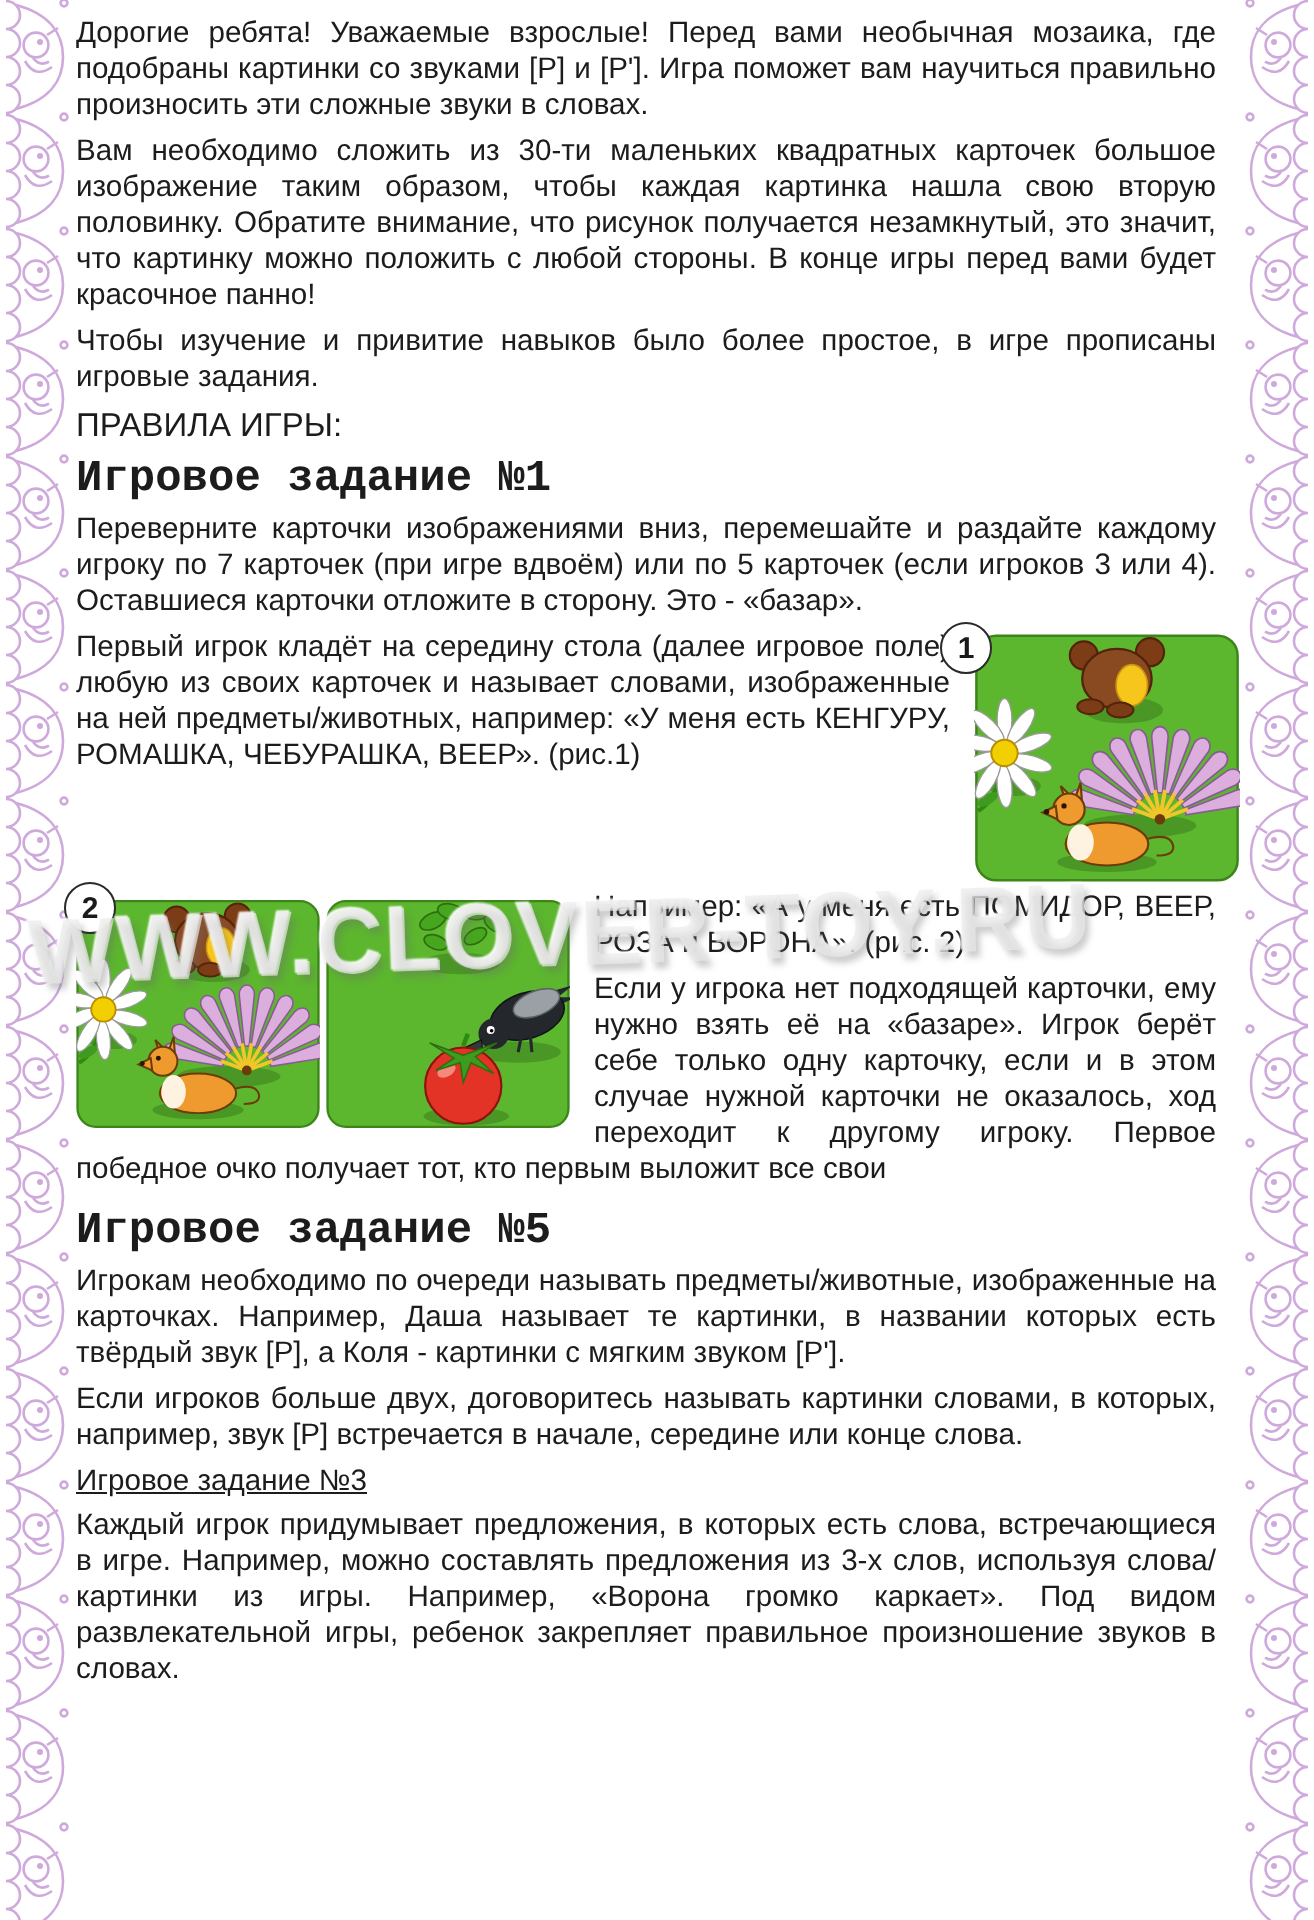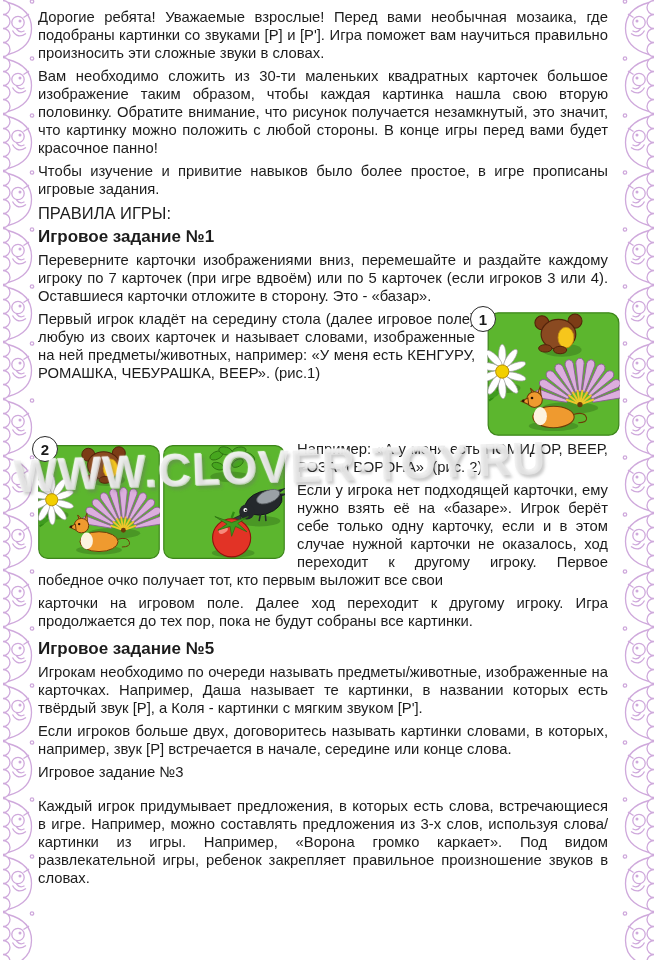--- a/index.html
+++ b/index.html
@@ -11,22 +11,22 @@
   }
   .page{
     position:relative;width:657px;height:960px;overflow:hidden;
     padding:8px 37px 0 38px;box-sizing:border-box;
   }
   .lace{position:absolute;top:0;height:960px;width:37px;z-index:1;pointer-events:none;}
   .lace.left{left:0;}
   .lace.right{right:0;}
   p{margin:0 12px 5px 0;font-size:14.8px;line-height:18px;text-align:justify;}
   .h-big{font-size:16.5px;font-weight:normal;margin:6px 0 3px 0;}
-  .h-task{font-size:17px;font-weight:bold;margin:4px 0 4px 0;}
-  .h-plain{font-size:14.8px;margin:0 0 16px 0;}
+  .h-task{font-size:22px;font-weight:bold;margin:4px 0 4px 0;font-family:Liberation Mono, monospace;}
+  .h-plain{font-size:14.8px;margin:0 0 4px 0;text-decoration:underline;}
   .sec{overflow:visible;}
   .fig{position:relative;z-index:2;}
   .fig1{float:right;width:133px;margin:2px 0 4px 12px;}
   .fig2{float:left;width:247px;margin:4px 12px 2px 0;display:flex;gap:3px;}
   .fig svg{display:block;}
   .fig-label{
     position:absolute;width:24px;height:24px;border-radius:50%;
     background:#fff;border:1.7px solid #2a2a2a;z-index:3;
     font-size:15px;font-weight:bold;color:#1a1a1a;
     display:flex;align-items:center;justify-content:center;line-height:1;
@@ -244,21 +244,20 @@
       <div class="fig-label">2</div>
       <svg viewBox="0 0 160 150" width="122" height="116" xmlns="http://www.w3.org/2000/svg">
         <use href="#cardA"></use>
       </svg>
       <svg viewBox="0 0 160 150" width="122" height="116" xmlns="http://www.w3.org/2000/svg">
         <use href="#cardB"></use>
       </svg>
     </div>
     <p>Например: «А у меня есть ПОМИДОР, ВЕЕР, РОЗА и ВОРОНА». (рис. 2)</p>
     <p>Если у игрока нет подходящей карточки, ему нужно взять её на «базаре». Игрок берёт себе только одну карточку, если и в этом случае нужной карточки не оказалось, ход переходит к другому игроку.  Первое победное очко получает тот, кто первым выложит все свои</p>
-    <p>карточки на игровом поле. Далее ход переходит к другому игроку. Игра продолжается до тех пор, пока не будут собраны все картинки.</p>
   </div>
 
   <div class="h-task">Игровое задание №5</div>
   <p>Игрокам необходимо по очереди называть предметы/животные, изображенные на карточках. Например, Даша называет те картинки, в названии которых есть твёрдый звук [Р], а Коля - картинки с мягким звуком [Р'].</p>
   <p>Если игроков больше двух, договоритесь называть картинки словами, в которых, например, звук [Р] встречается в начале, середине или конце слова.</p>
 
   <p class="h-plain">Игровое задание №3</p>
   <p>Каждый игрок придумывает предложения, в которых есть слова, встречающиеся в игре. Например, можно составлять предложения из 3-х слов, используя слова/картинки из игры. Например, «Ворона громко каркает». Под видом развлекательной игры, ребенок закрепляет правильное произношение звуков в словах.</p>
 
 </div>

